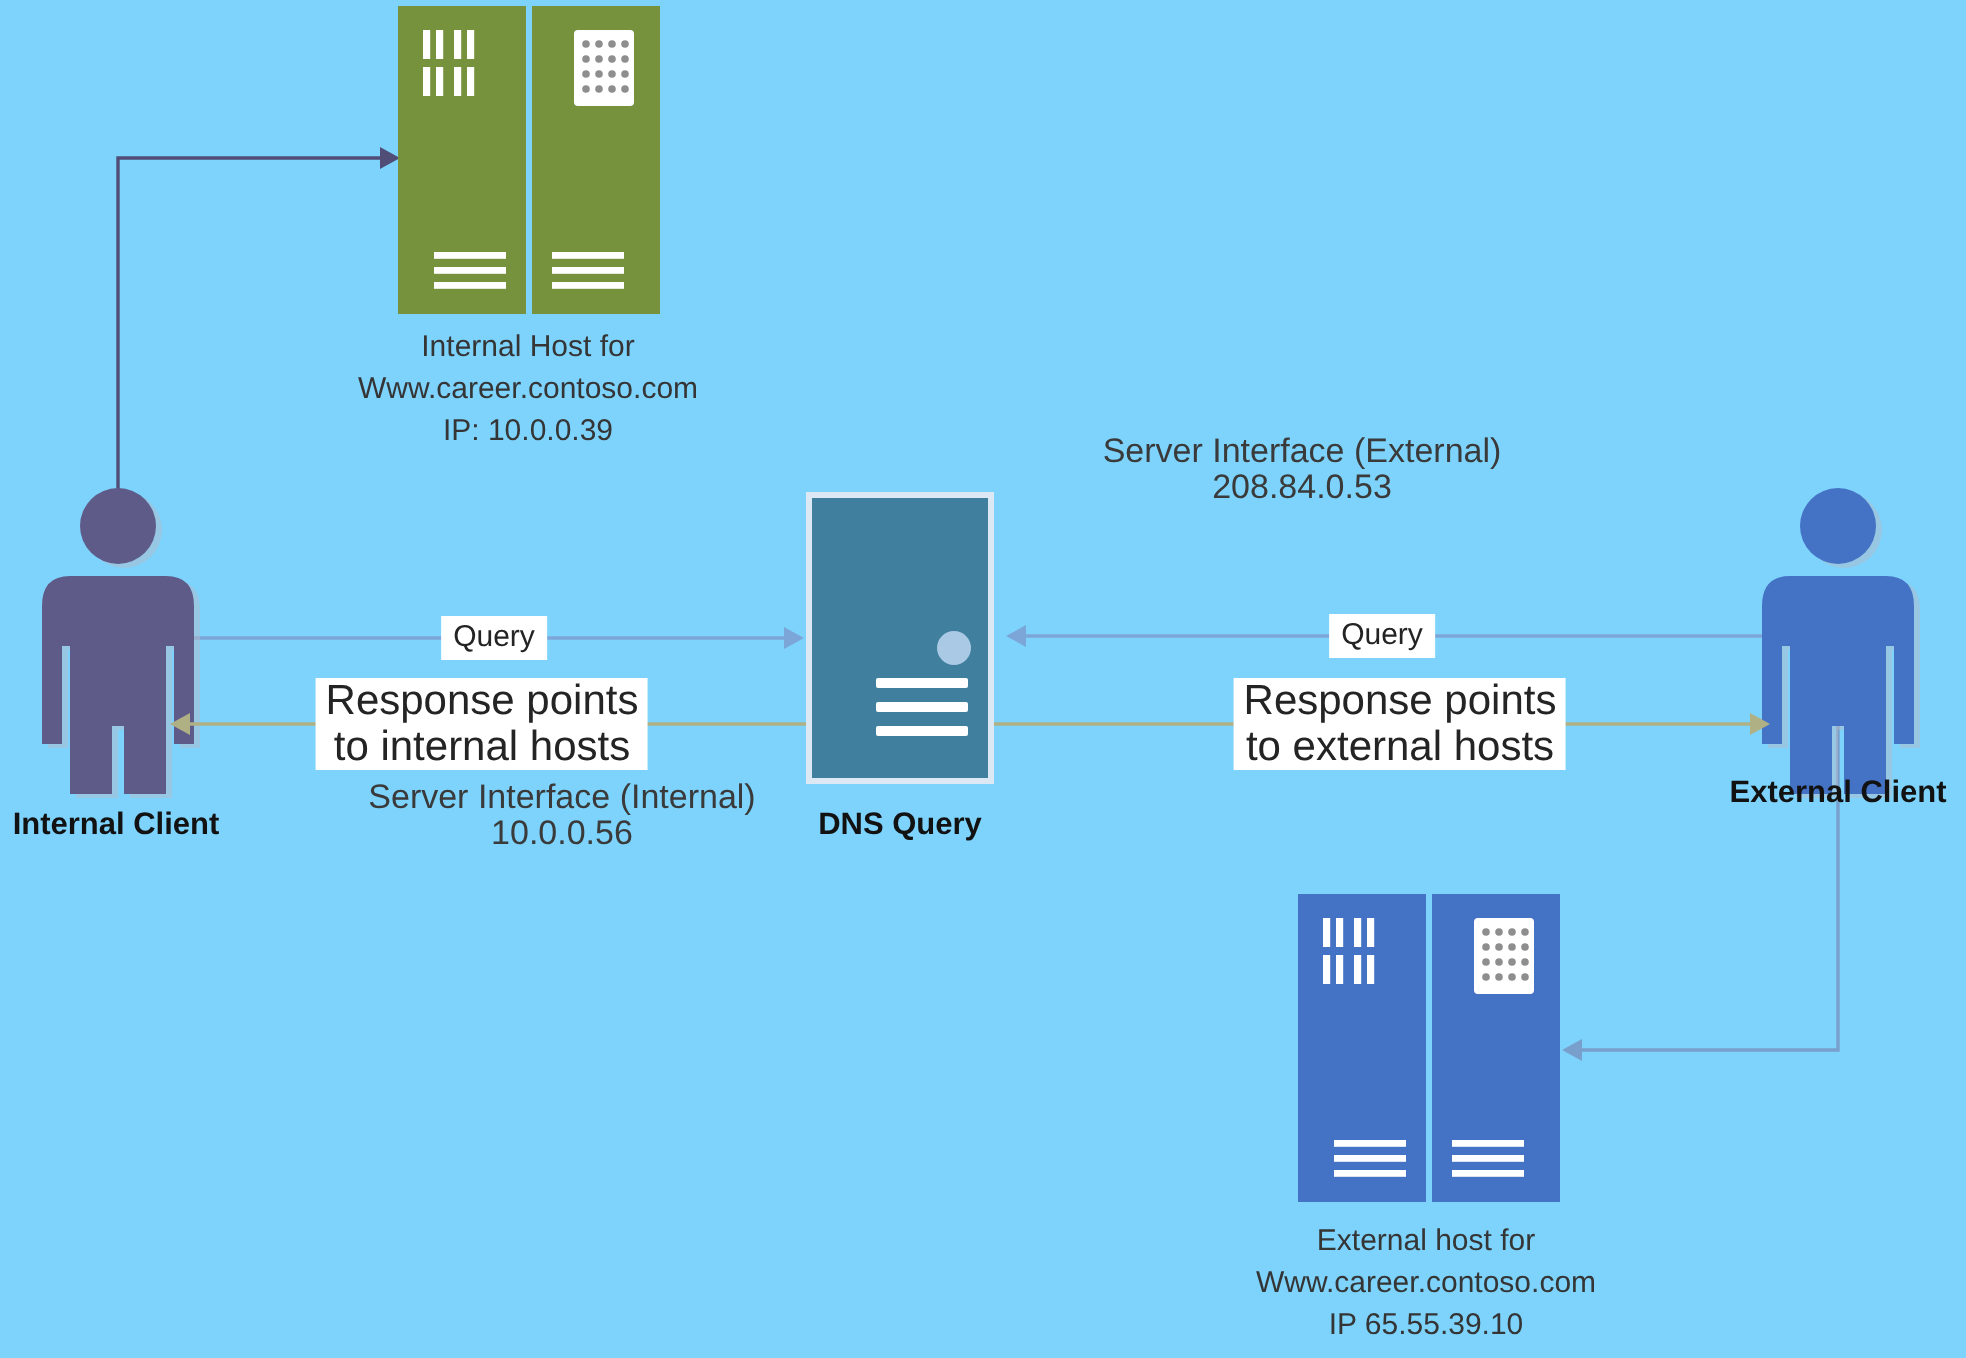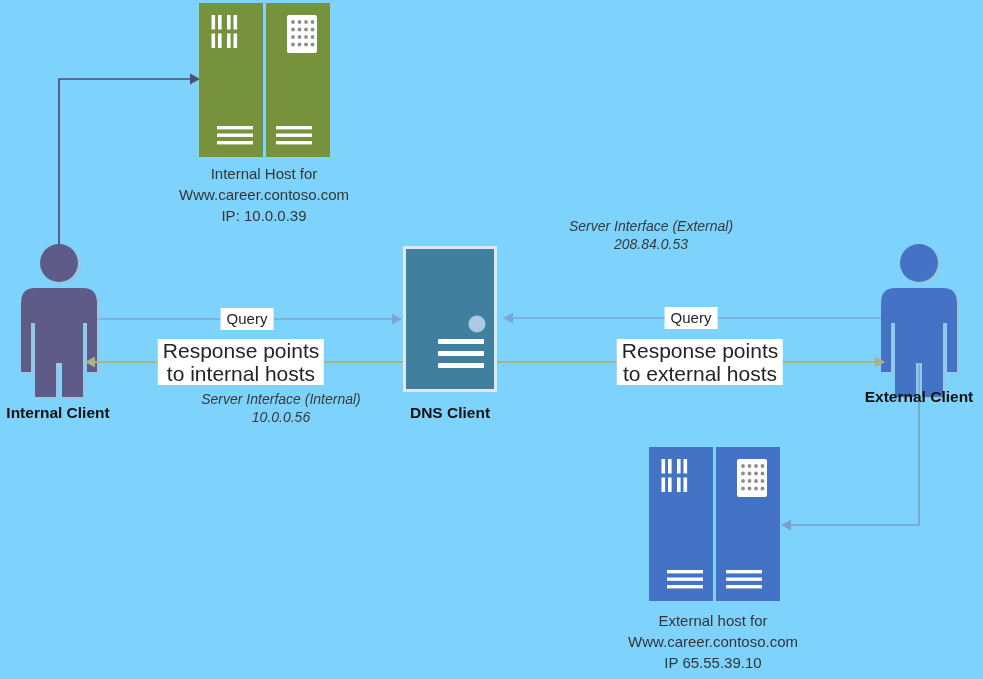--- a/index.html
+++ b/index.html
@@ -6,21 +6,21 @@
   .canvas {
     position:relative; width:983px; height:679px; background:#7dd3fc;
     font-family:"Liberation Sans", sans-serif; overflow:hidden;
   }
   svg.overlay { position:absolute; left:0; top:0; pointer-events:none; }
   .layer-under { z-index:1; }
   .icon  { position:absolute; z-index:2; }
   .layer-over  { z-index:3; }
   .label { position:absolute; z-index:4; text-align:center; transform:translateX(-50%); white-space:nowrap; }
   .host-label  { font-size:15px; line-height:21px; color:#353535; }
-  .iface-label { font-size:14px; line-height:18px; color:#3a3a3a;font-style:italic; }
+  .iface-label { font-size:17px; line-height:18px; color:#3a3a3a; }
   .node-label  { font-size:15.5px; font-weight:700; color:#121212; }
   .flow-label  { font-size:15px; color:#242424; background:#ffffff; padding:0 6px; line-height:22px; }
   .flow-sub    { font-size:21px; color:#242424; background:#ffffff; padding:0 5px; line-height:23px; }
   .person-svg  { filter: drop-shadow(3px 2px 0 rgba(185,185,195,0.45)); }
 </style>
 </head>
 <body>
 
 <div class="canvas">
 
@@ -187,21 +187,21 @@
 
   <div class="label flow-label" style="left:691px; top:307px;">Query</div>
 
   <div class="label flow-sub" style="left:700px; top:339px;">
     <div>Response points</div>
     <div>to external hosts</div>
   </div>
 
   <div class="label node-label" style="left:58px; top:404px;">Internal Client</div>
 
-  <div class="label node-label" style="left:450px; top:404px;">DNS Client</div>
+  <div class="label node-label" style="left:450px; top:404px;">DNS Query</div>
 
   <div class="label node-label" style="left:919px; top:388px;">External Client</div>
 
   <div class="label host-label" style="left:713px; top:610px;">
     <div>External host for</div>
     <div>Www.career.contoso.com</div>
     <div>IP 65.55.39.10</div>
   </div>
 
 </div>

